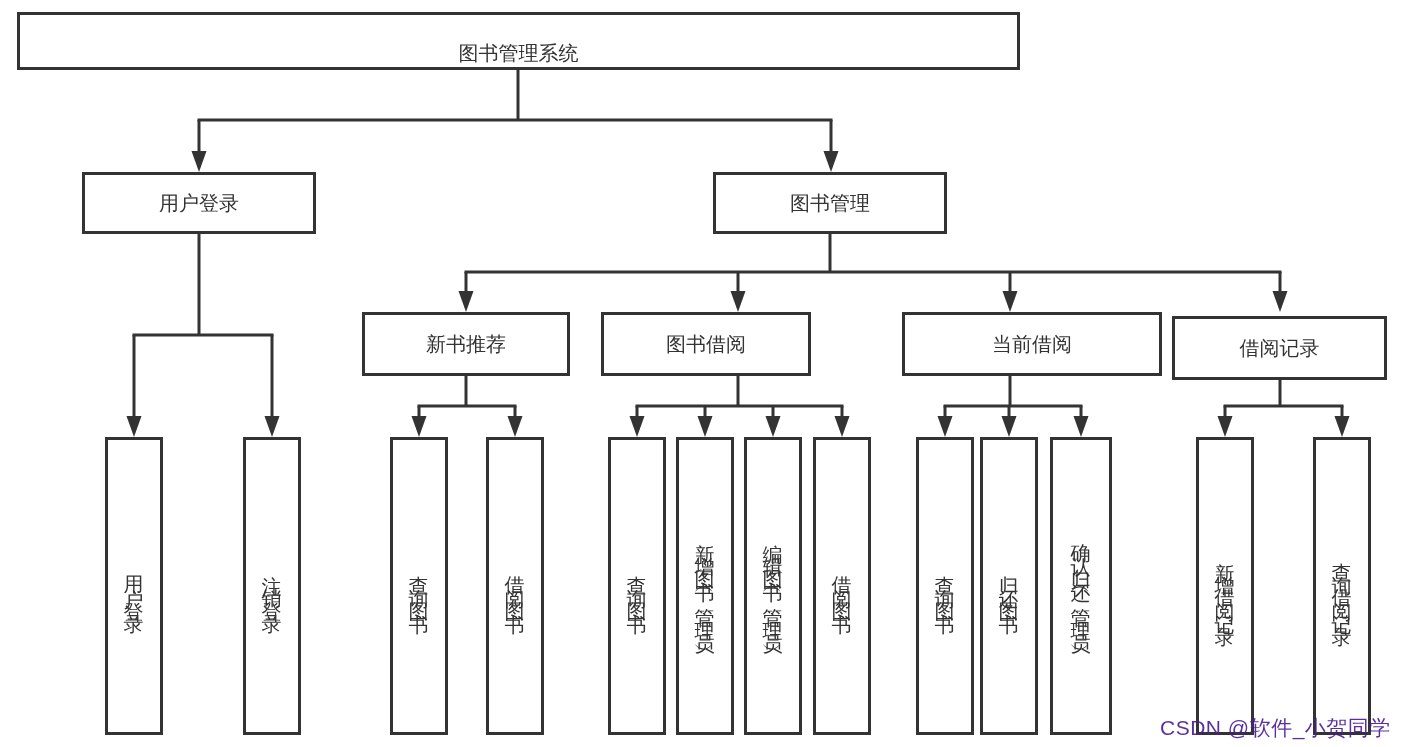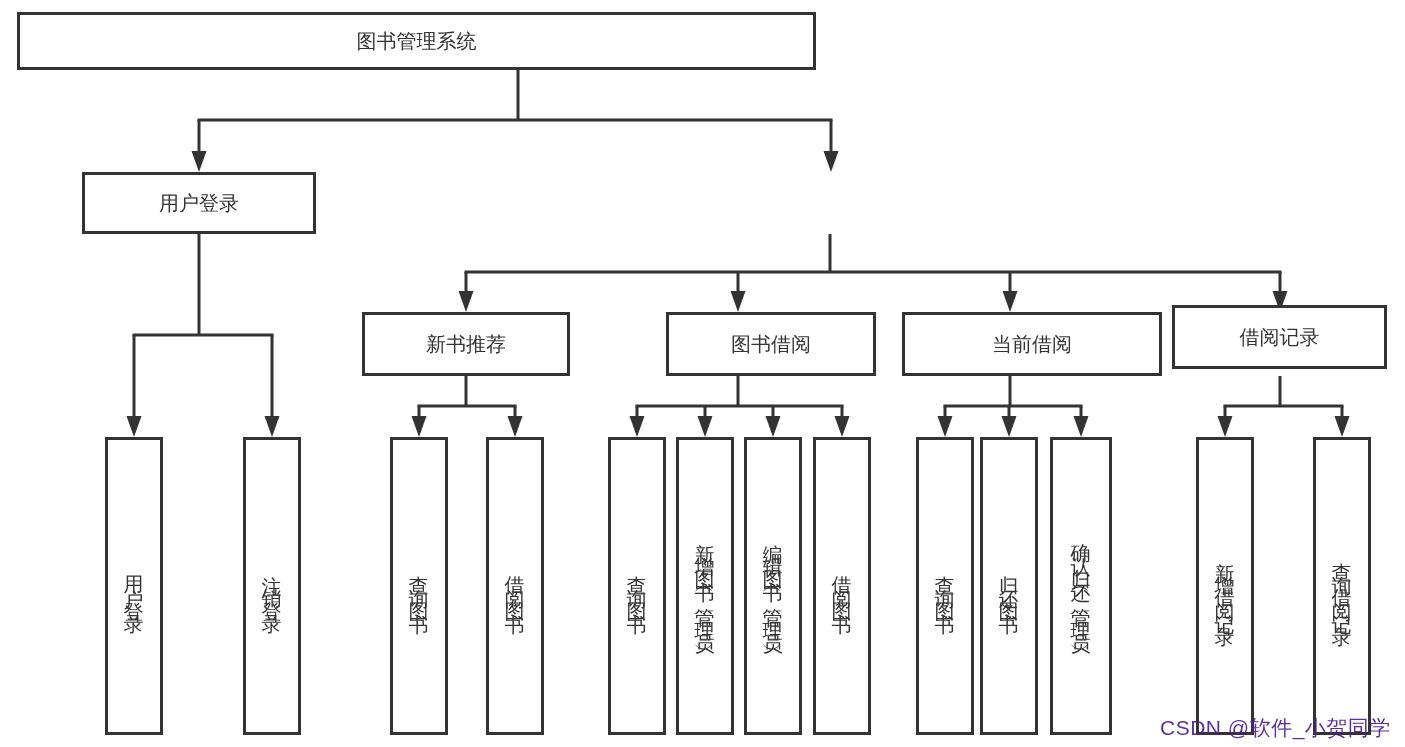--- a/index.html
+++ b/index.html
@@ -105,38 +105,41 @@
       <line x1="1081" y1="406" x2="1081" y2="423" stroke="#333333" stroke-width="3"></line>
       <polygon points="1081,437 1073.5,416 1088.5,416" fill="#333333"></polygon>
       <line x1="1280" y1="376" x2="1280" y2="406" stroke="#333333" stroke-width="3"></line>
       <line x1="1223.5" y1="406" x2="1343.5" y2="406" stroke="#333333" stroke-width="3"></line>
       <line x1="1225" y1="406" x2="1225" y2="423" stroke="#333333" stroke-width="3"></line>
       <polygon points="1225,437 1217.5,416 1232.5,416" fill="#333333"></polygon>
       <line x1="1342" y1="406" x2="1342" y2="423" stroke="#333333" stroke-width="3"></line>
       <polygon points="1342,437 1334.5,416 1349.5,416" fill="#333333"></polygon>
     </svg>
 
-  <div class="box hbox" style="left:17px; top:12px; width:799px; height:58px;">
+  <div class="box hbox" style="left:17px; top:12px; width:1003px; height:58px;align-items:flex-end;">
     <span>图书管理系统</span>
   </div>
 
   <div class="box hbox" style="left:82px; top:172px; width:234px; height:62px;">
     <span>用户登录</span>
   </div>
+  <div class="box hbox" style="left:713px; top:172px; width:234px; height:62px;">
+    <span>图书管理</span>
+  </div>
 
   <div class="box hbox" style="left:362px; top:312px; width:208px; height:64px;justify-content:center;">
     <span>新书推荐</span>
   </div>
-  <div class="box hbox" style="left:666px; top:312px; width:210px; height:64px;">
+  <div class="box hbox" style="left:601px; top:312px; width:210px; height:64px;">
     <span>图书借阅</span>
   </div>
   <div class="box hbox" style="left:902px; top:312px; width:260px; height:64px;">
     <span>当前借阅</span>
   </div>
-  <div class="box hbox" style="left:1172px; top:305px; width:215px; height:64px;">
+  <div class="box hbox" style="left:1172px; top:316px; width:215px; height:64px;">
     <span>借阅记录</span>
   </div>
 
   <div class="box vbox" style="left:105px; top:437px; width:58px; height:298px;">
     <span>用户登录</span>
   </div>
   <div class="box vbox" style="left:243px; top:437px; width:58px; height:298px;">
     <span>注销登录</span>
   </div>
 

